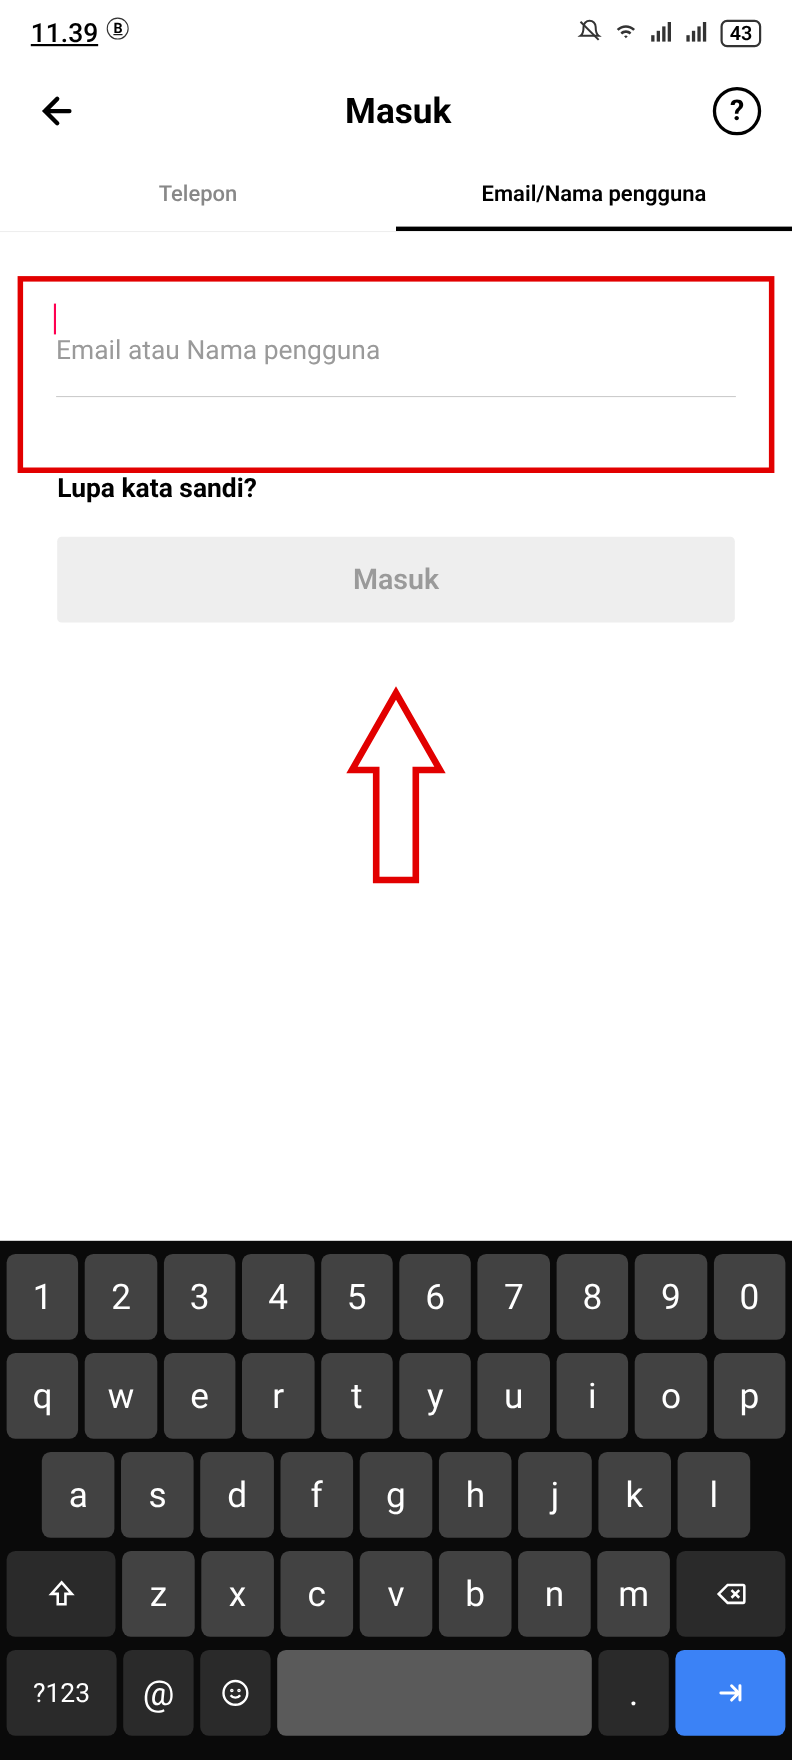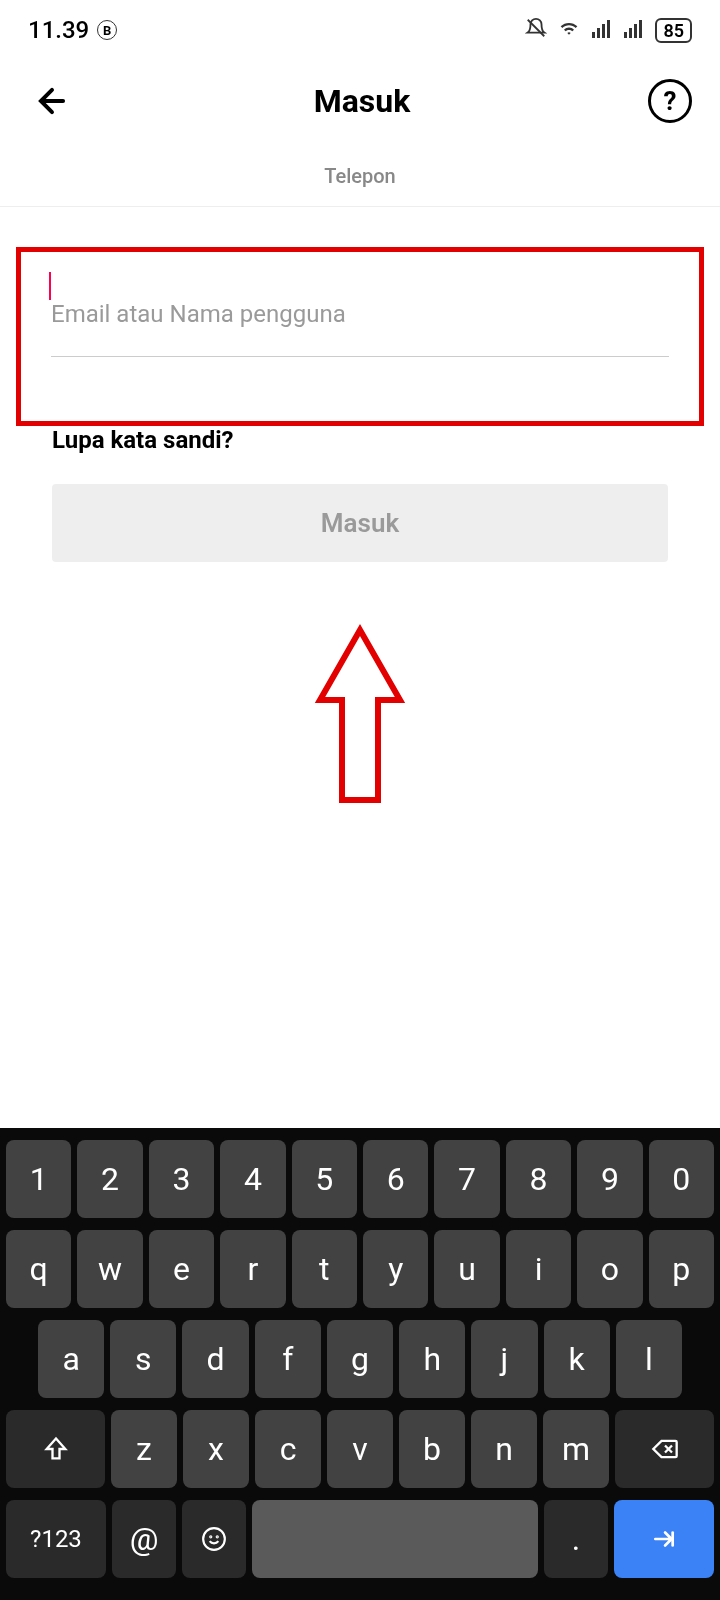--- a/index.html
+++ b/index.html
@@ -1,19 +1,19 @@
 <!DOCTYPE html>
 <html><head>
   <meta charset="utf-8">
   <style>
     * { margin: 0; padding: 0; box-sizing: border-box; font-family: -apple-system, BlinkMacSystemFont, 'Segoe UI', Roboto, sans-serif; }
     body { width: 720px; height: 1600px; background: #fff; position: relative; overflow: hidden; }
     
     .status-bar { display: flex; justify-content: space-between; align-items: center; padding: 12px 28px 8px 28px; height: 56px; }
-    .status-left { display: flex; align-items: center; gap: 8px; font-size: 24px; font-weight: 500; }
+    .status-left { display: flex; align-items: flex-start; gap: 8px; font-size: 24px; font-weight: 500; text-decoration: underline; }
     .status-right { display: flex; align-items: center; gap: 10px; }
     .battery-badge { border: 2px solid #333; border-radius: 6px; padding: 0 6px; font-size: 18px; font-weight: 600; }
     
     .header { display: flex; align-items: center; justify-content: space-between; padding: 20px 28px; height: 90px; }
     .back-btn { width: 48px; height: 48px; display: flex; align-items: center; justify-content: center; }
     .header-title { font-size: 32px; font-weight: 700; }
     .help-btn { width: 44px; height: 44px; border: 3px solid #000; border-radius: 50%; display: flex; align-items: center; justify-content: center; font-size: 26px; font-weight: 700; }
     
     .tabs { display: flex; border-bottom: 1px solid #eee; }
     .tab { flex: 1; text-align: center; padding: 18px 0; font-size: 20px; font-weight: 500; color: #888; }
@@ -72,36 +72,37 @@
         </svg>
     </span>
     <span>
       <svg width="22" height="20" viewBox="0 0 20 20" fill="#333">
           <rect x="0" y="14" width="3" height="6"></rect>
           <rect x="5" y="10" width="3" height="10"></rect>
           <rect x="10" y="6" width="3" height="14"></rect>
           <rect x="15" y="2" width="3" height="18"></rect>
         </svg>
     </span>
-    <span class="battery-badge">85</span>
+    <span class="battery-badge">43</span>
   </div>
 </div>
 
 <div class="header">
   <div class="back-btn">
     <svg width="38" height="38" viewBox="0 0 24 24" fill="none" stroke="#000" stroke-width="2.5" stroke-linecap="round">
         <path d="M19 12H5M12 19l-7-7 7-7"></path>
       </svg>
   </div>
   <div class="header-title">Masuk</div>
   <div class="help-btn">?</div>
 </div>
 
 <div class="tabs">
   <div class="tab">Telepon</div>
+  <div class="tab active">Email/Nama pengguna</div>
 </div>
 
 <div class="form-wrap">
   <div style="position:relative;">
     <span class="caret"></span>
     <input class="input-field" type="text" style="position: absolute; top: 0px; left: 0px;" placeholder="Email atau Nama pengguna">
   </div>
   <input class="input-field" type="text" style="visibility: hidden;" placeholder="Email atau Nama pengguna">
 </div>
 

